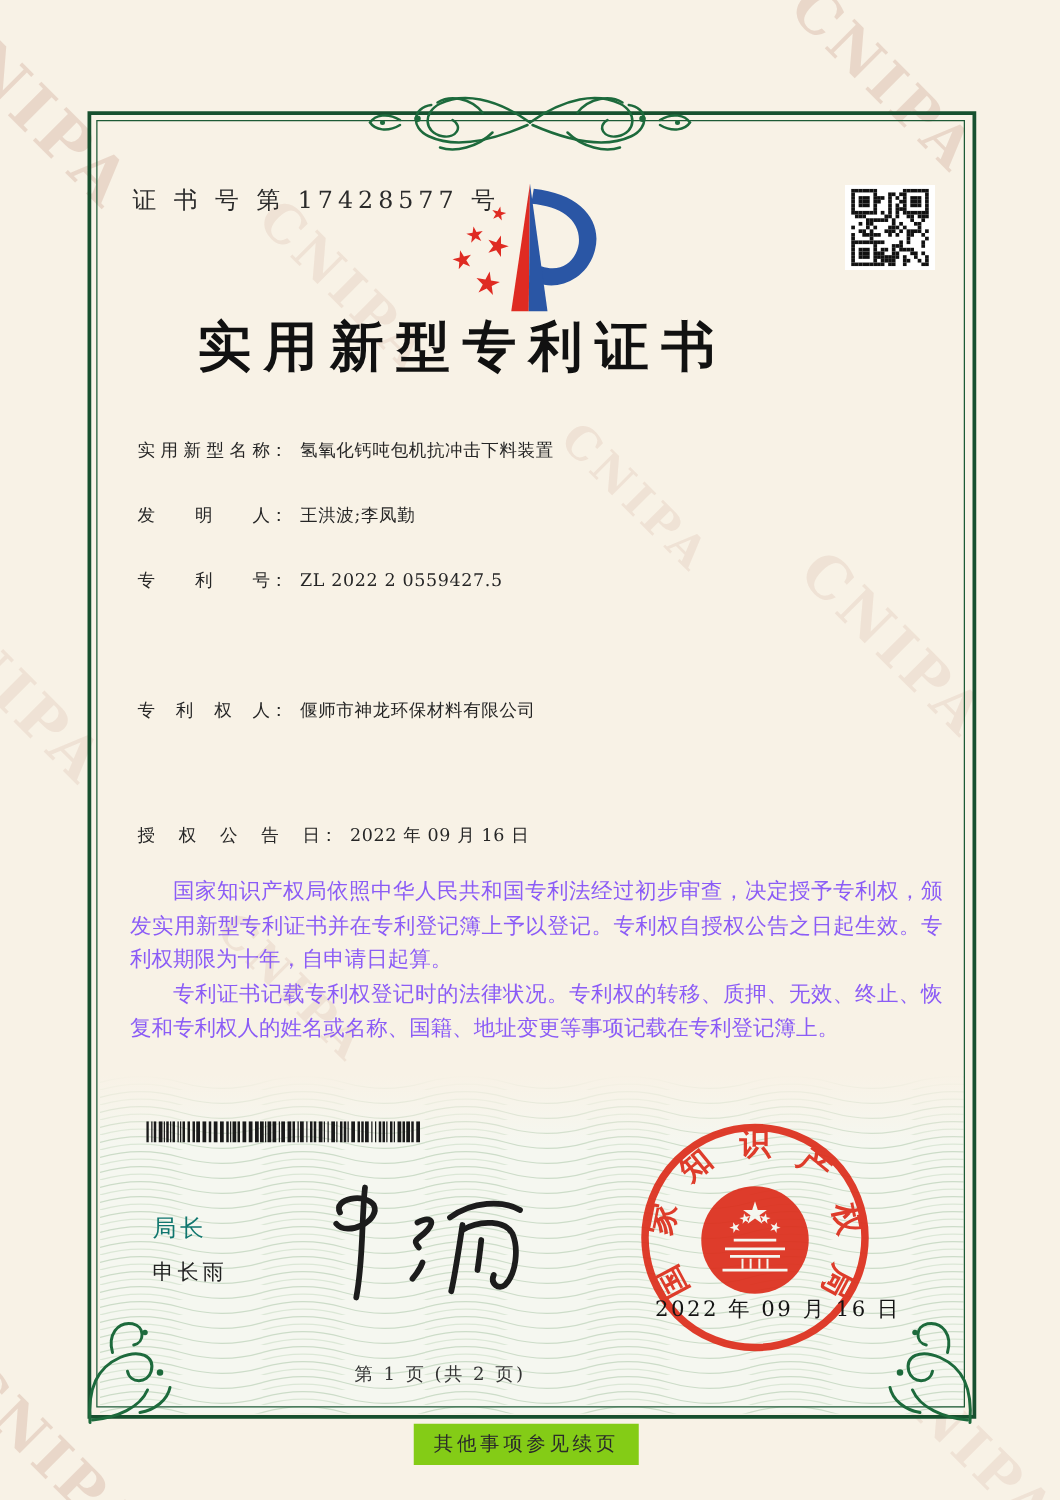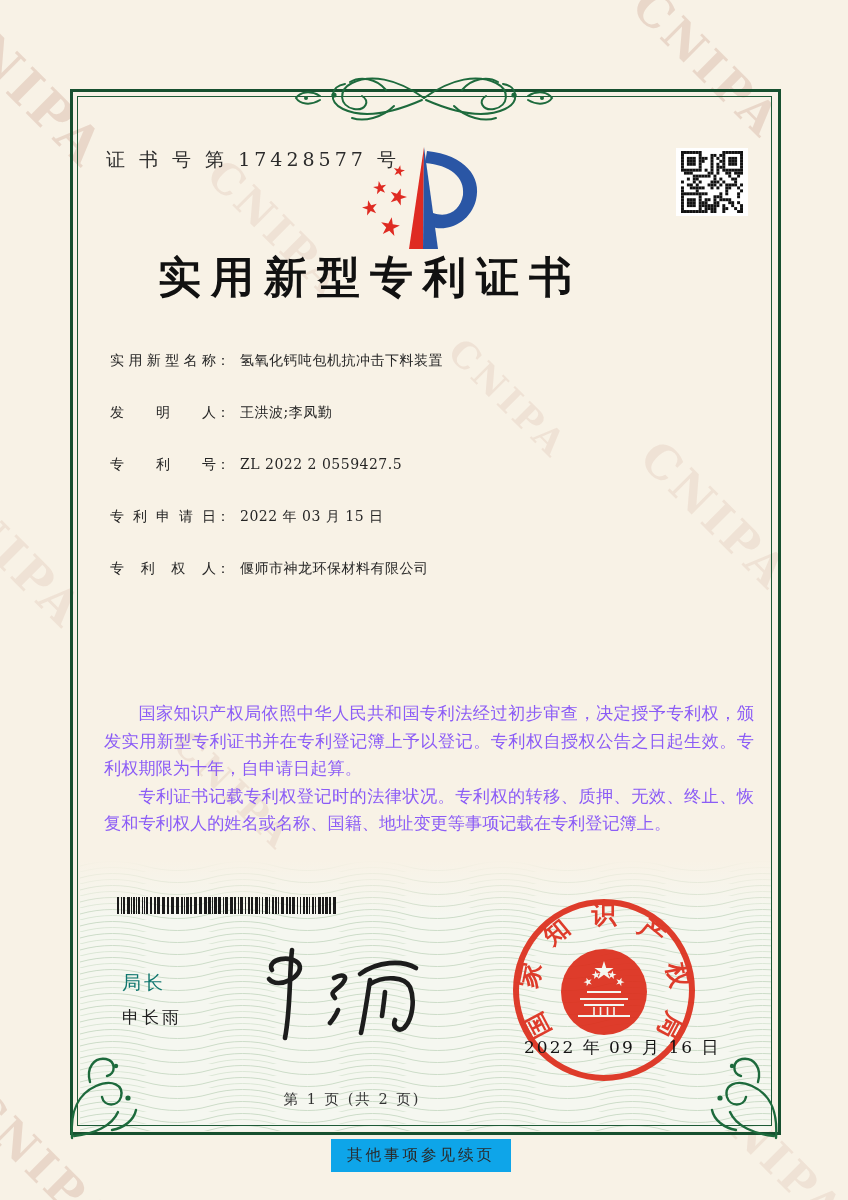--- a/index.html
+++ b/index.html
@@ -44,21 +44,21 @@
   .barcode{position:absolute;left:117px;top:897px;z-index:5;}
   .director{left:122px;top:970px;font-size:19px;letter-spacing:3px;color:#0f766e;}
   .director2{left:122px;top:1006px;font-size:17px;letter-spacing:3px;color:#222;}
   .sig{position:absolute;left:246px;top:934px;z-index:6;}
 
   .seal{position:absolute;left:510px;top:896px;z-index:6;opacity:.92;}
   .seal-date{left:524px;top:1036px;font-size:17px;letter-spacing:2px;color:#141414;z-index:7;}
 
   .page-info{left:0;top:1090px;width:704px;text-align:center;font-size:14.5px;
       letter-spacing:2px;color:#333;}
-  .note-box{position:absolute;left:331px;top:1139px;background:#0ea5e9;padding:6px 16px;
+  .note-box{position:absolute;left:331px;top:1139px;background:#84cc16;padding:6px 16px;
       font-size:15.5px;letter-spacing:3px;color:#2a2a2a;z-index:5;}
 </style>
 </head>
 <body>
 
 <div id="page">
 
   <svg width="0" height="0" style="position:absolute">
     <defs>
       <path id="star" d="M0,-1 L0.2245,-0.309 0.9511,-0.309 0.3633,0.1180 0.5878,0.8090 0,0.3820 -0.5878,0.8090 -0.3633,0.1180 -0.9511,-0.309 -0.2245,-0.309 Z"></path>
@@ -371,25 +371,25 @@
 
   <div class="frow" style="top:352px">
     <span class="flabel">实用新型名称</span><span class="colon">：</span><span class="fvalue">氢氧化钙吨包机抗冲击下料装置</span>
   </div>
   <div class="frow" style="top:404px">
     <span class="flabel">发 明 人</span><span class="colon">：</span><span class="fvalue">王洪波;李凤勤</span>
   </div>
   <div class="frow" style="top:456px">
     <span class="flabel">专 利 号</span><span class="colon">：</span><span class="fvalue">ZL 2022 2 0559427.5</span>
   </div>
-  <div class="frow" style="top:508px">
-    <span class="flabel">专利申请日</span><span class="colon">：</span><span class="fvalue">2022 年 03 月 15 日</span>
-  </div>
   <div class="frow" style="top:560px">
     <span class="flabel">专 利 权 人</span><span class="colon">：</span><span class="fvalue">偃师市神龙环保材料有限公司</span>
+  </div>
+  <div class="frow" style="top:660px">
+    <span class="flabel wide">授权公告日</span><span class="colon">：</span><span class="fvalue">2022 年 09 月 16 日</span>
   </div>
 
   <div class="paras">
     <p>国家知识产权局依照中华人民共和国专利法经过初步审查，决定授予专利权，颁发实用新型专利证书并在专利登记簿上予以登记。专利权自授权公告之日起生效。专利权期限为十年，自申请日起算。</p>
     <p>专利证书记载专利权登记时的法律状况。专利权的转移、质押、无效、终止、恢复和专利权人的姓名或名称、国籍、地址变更等事项记载在专利登记簿上。</p>
   </div>
 
   <svg class="barcode" id="bcSvg" width="222" height="17">
       <rect x="0" y="0" width="2" height="17" fill="#1a1a1a"></rect>
       <rect x="4" y="0" width="1" height="17" fill="#1a1a1a"></rect>

